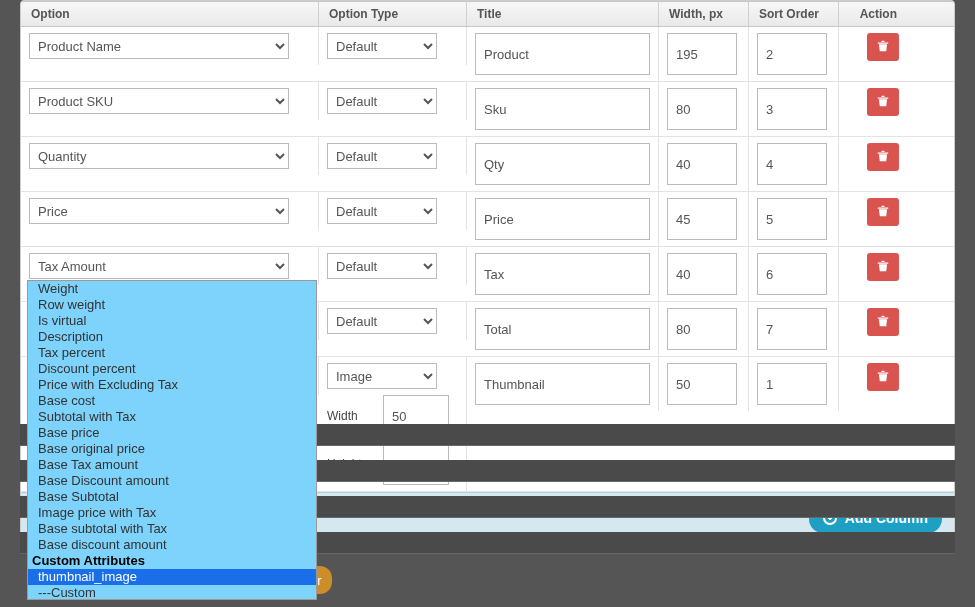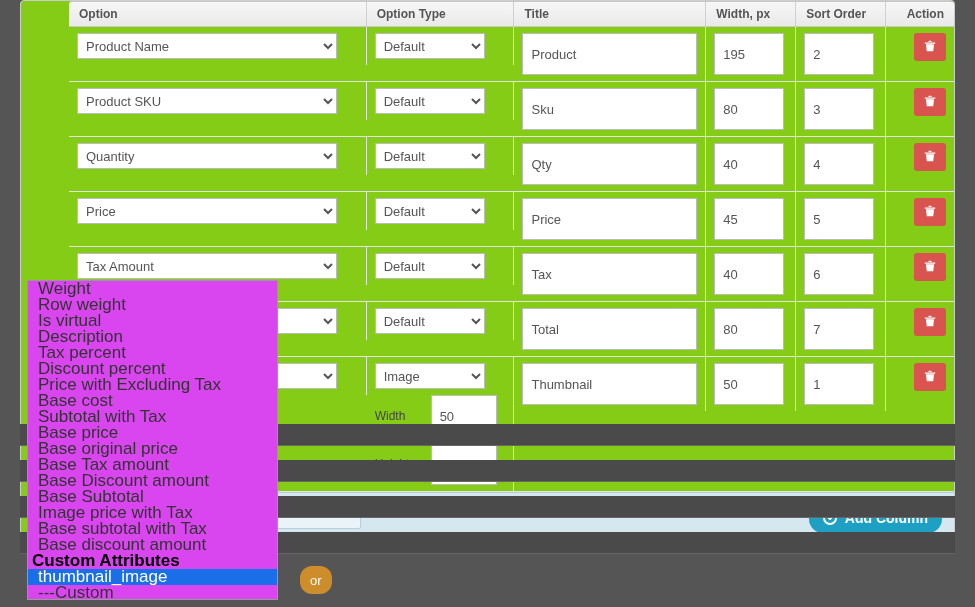--- a/index.html
+++ b/index.html
@@ -1,18 +1,18 @@
 <!DOCTYPE html>
 <html><head>
 <meta charset="utf-8">
 <style>
   * { box-sizing: border-box; margin: 0; padding: 0; }
   html, body { font-family: Arial, Helvetica, sans-serif; font-size: 13px; color: #333; background: #555; }
   .app { width: 975px; height: 607px; position: relative; overflow: hidden; }
-  .panel { position: absolute; left: 20px; right: 20px; top: 0; background: #84cc16; border: 1px solid #ccc; border-radius: 4px; padding-left: 48px; }
+  .panel { position: absolute; left: 20px; right: 20px; top: 0; background: #ffffff; border: 1px solid #ccc; border-radius: 4px; }
   .grid-header { display: flex; background: linear-gradient(#f7f7f7, #e9e9e9); border-bottom: 1px solid #c8c8c8; border-top: 1px solid #c8c8c8; border-radius: 3px 3px 0 0; }
   .grid-header > div { padding: 5px 10px; font-size: 12px; font-weight: bold; color: #555; border-right: 1px solid #d0d0d0; }
   .grid-header > div:last-child { border-right: none; }
   .col-option { width: 298px; }
   .col-type { width: 148px; }
   .col-title { width: 192px; }
   .col-width { width: 90px; }
   .col-sort { width: 90px; }
   .col-action { width: 68px; text-align: right; }
   .grid-body { }
@@ -39,21 +39,21 @@
   .dim-row { display: flex; align-items: center; gap: 8px; margin-top: 6px; }
   .dim-label { width: 48px; font-size: 12px; color: #444; }
   .footer { background: #d5e8f0; border-top: 1px solid #b9cfd8; padding: 10px 12px; display: flex; justify-content: flex-end; position: relative; border-radius: 0 0 3px 3px; }
   .footer .spacer-input { position: absolute; left: 12px; top: 10px; width: 280px; height: 26px; background: #eaf4f8; border: 1px solid #b9cfd8; border-radius: 2px; }
   .btn-add { background: #1e9fc4; color: #fff; border: none; padding: 7px 14px; font-size: 14px; font-weight: bold; border-radius: 14px; display: inline-flex; align-items: center; gap: 8px; cursor: pointer; }
   .btn-add .plus { width: 14px; height: 14px; border: 2px solid #fff; border-radius: 50%; position: relative; }
   .btn-add .plus::before, .btn-add .plus::after { content: ""; position: absolute; background: #fff; }
   .btn-add .plus::before { left: 3px; right: 3px; top: 4px; height: 2px; }
   .btn-add .plus::after { top: 3px; bottom: 3px; left: 4px; width: 2px; }
   
-  .dropdown-open { position: absolute; left: 27px; top: 280px; width: 251px; max-height: 320px; background: #d946ef; border: 1px solid #999; overflow-y: scroll; z-index: 50; font-size: 17px; }
+  .dropdown-open { position: absolute; left: 27px; top: 280px; width: 290px; max-height: 320px; background: #7dd3fc; border: 1px solid #999; overflow-y: scroll; z-index: 50; font-size: 13px; }
   .dropdown-open .opt { padding: 0 10px; line-height: 16px; white-space: nowrap; color: #333; cursor: default; }
   .dropdown-open .opt.group { font-weight: bold; padding-left: 4px; color: #000; }
   .dropdown-open .opt.sel { background: #1a6fe8; color: #fff; }
   .below-panel { position: absolute; left: 20px; right: 20px; top: 424px; }
   .below-strip { height: 22px; background: #4a4a4a; border-bottom: 1px solid #666; }
   .below-editor { position: absolute; left: 300px; top: 566px; }
   .below-editor button { height: 28px; padding: 0 10px; background: #cc8d2a; color: #fff; border: none; border-radius: 12px; font-size: 13px; }
   
   .dropdown-open::-webkit-scrollbar { width: 16px; }
   .dropdown-open::-webkit-scrollbar-track { background: #eee; }

